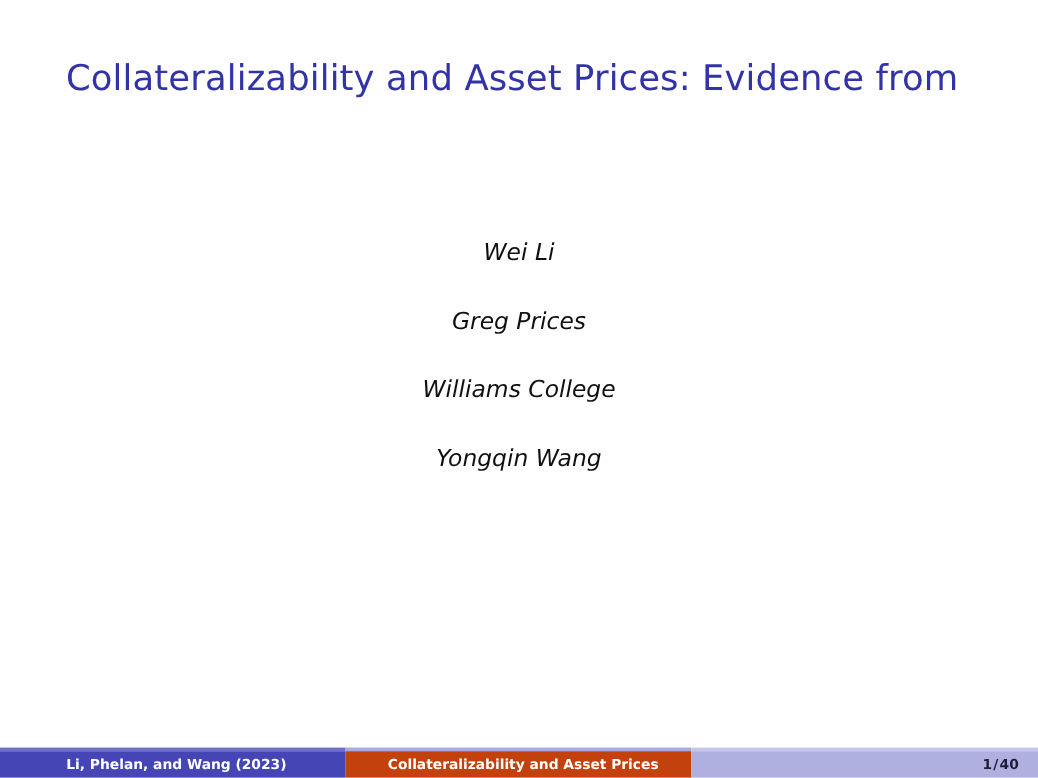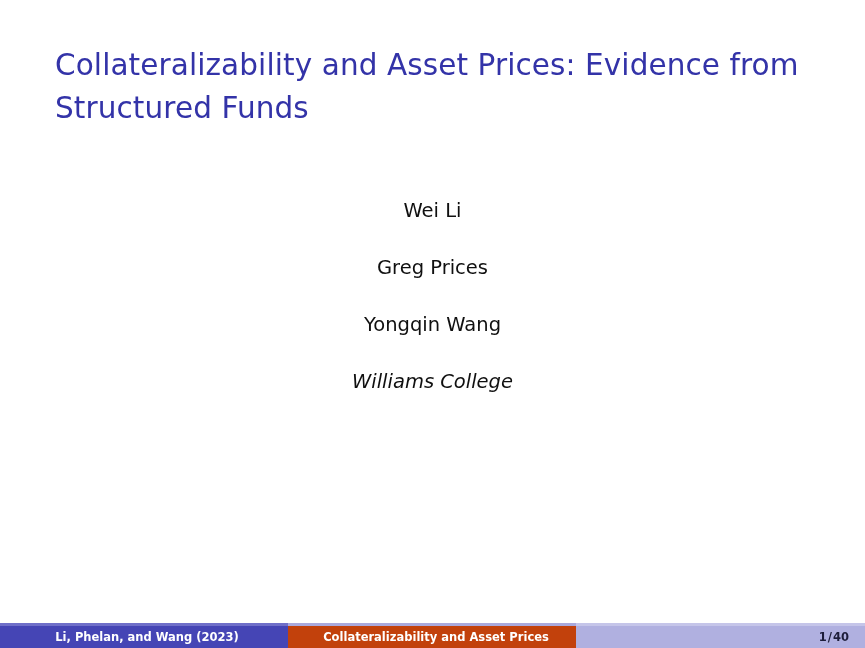--- a/index.html
+++ b/index.html
@@ -46,20 +46,21 @@
     left: 0;
     width: 865px;
     text-align: center;
   }
   .author-line {
     color: #101010;
     font-size: 19.5px;
     line-height: 57px;
     height: 57px;
     font-weight: 400;
+    font-style: italic;
   }
   .author-line.affiliation {
     font-style: italic;
   }
 
   
   #footline {
     position: absolute;
     left: 0;
     bottom: 0;
@@ -113,28 +114,27 @@
   }
   #foot-frame .frame-sep { padding: 0 1px; }
 </style>
 </head>
 <body>
 
 <div id="slide">
 
   <div id="title-block">
     <div class="slide-title">Collateralizability and Asset Prices: Evidence from</div>
-    <div class="slide-title">Structured Funds</div>
   </div>
 
   <div id="authors-block">
     <div class="author-line">Wei Li</div>
     <div class="author-line">Greg Prices</div>
+    <div class="author-line affiliation">Williams College</div>
     <div class="author-line">Yongqin Wang</div>
-    <div class="author-line affiliation">Williams College</div>
   </div>
 
   <div id="footline-topline">
     <div class="footline-topcell tc-1"></div>
     <div class="footline-topcell tc-2"></div>
     <div class="footline-topcell tc-3"></div>
   </div>
 
   <div id="footline">
     <div class="foot-cell" id="foot-author">Li, Phelan, and Wang (2023)</div>

